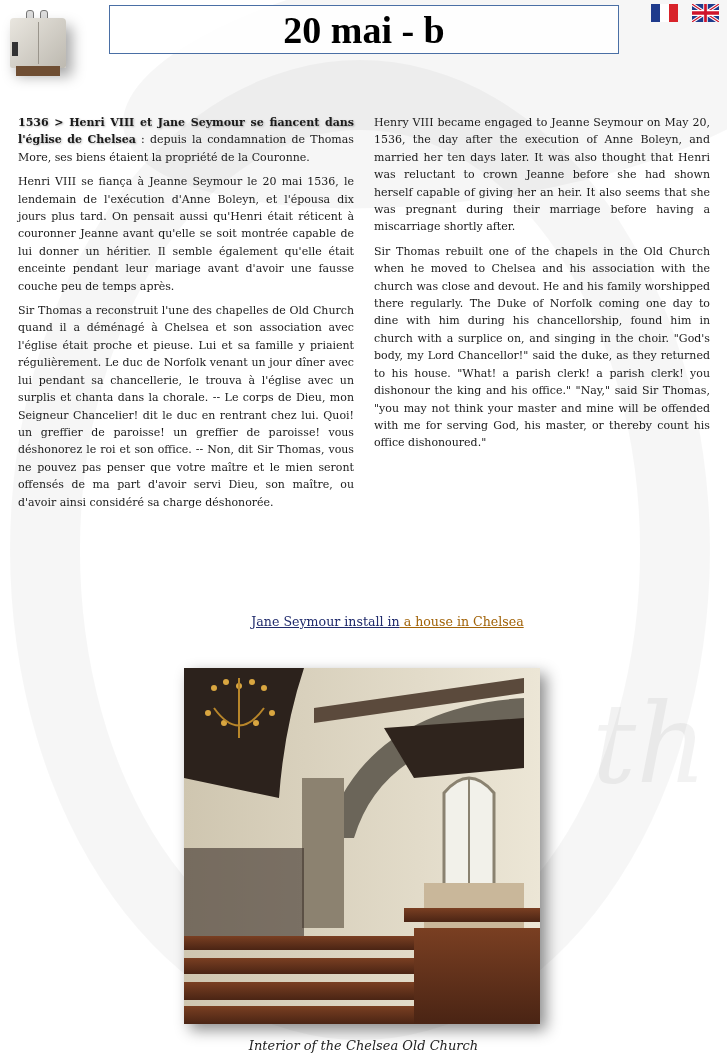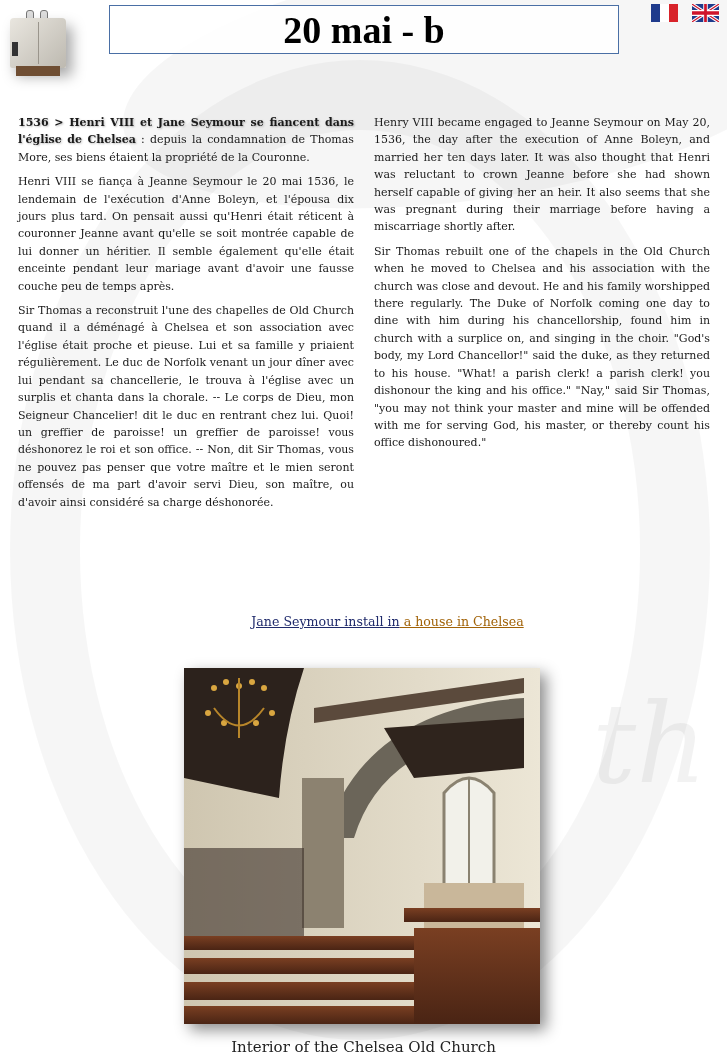--- a/index.html
+++ b/index.html
@@ -195,21 +195,22 @@
       background: #5a4030;
     }
     .photo svg { display: block; }
 
     .caption {
       position: absolute;
       left: 0;
       top: 1038px;
       width: 727px;
       text-align: center;
-      font-size: 15px;
+      font-style: italic;
+      font-size: 13px;
       color: #222;
       z-index: 2;
     }
   </style>
 </head>
 <body>
 
 <div class="watermark">
   <div class="swoosh"></div>
   <div class="ring"></div>

